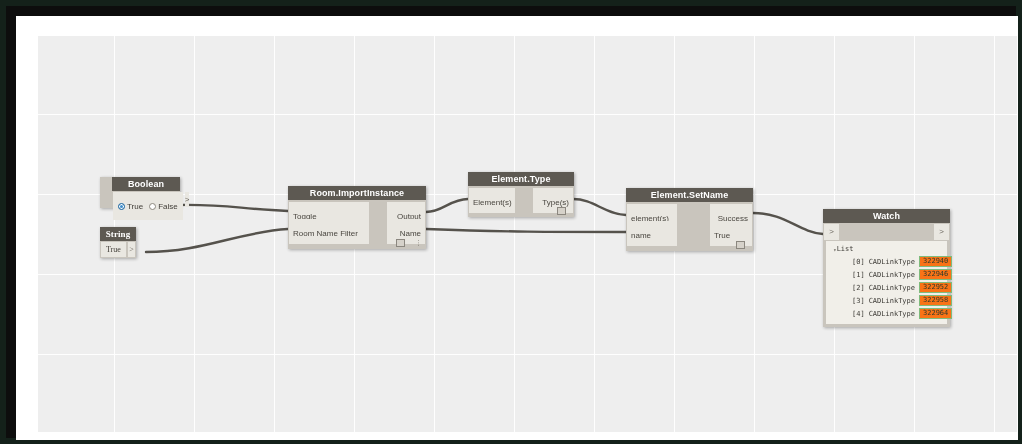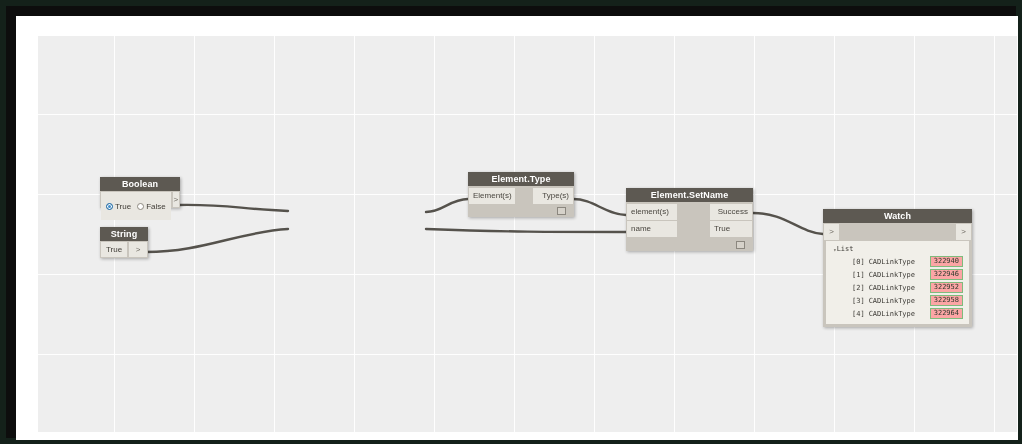--- a/index.html
+++ b/index.html
@@ -84,24 +84,24 @@
     justify-content: space-between;
     align-items: stretch;
     height: 15px;
     margin-bottom: 2px;
   }
   .port {
     background: #e9e7e1;
     font-size: 8px;
     color: #4a4740;
     line-height: 15px;
-    padding: 0 4px;
+    padding: 7px 4px;
     white-space: nowrap;
     box-sizing: border-box;
-    height: 16px;
+    height: 25px;
   }
   .port.in  { text-align: left;  margin-left: 1px; }
   .port.out { text-align: right; margin-right: 1px; }
   .node-footer {
     height: 13px;
     position: relative;
   }
   .lace-icon {
     position: absolute;
     width: 7px; height: 6px;
@@ -215,21 +215,21 @@
   .watch-item {
     display: flex;
     align-items: center;
     padding: 1px 0 1px 24px;
     gap: 4px;
     height: 11px;
   }
   .wi-idx { color: #3c3a35; }
   .wi-type { color: #3c3a35; flex: 1; }
   .wi-val {
-    background: #fca5a5;
+    background: #f97316;
     border: 1px solid #7fbb7c;
     color: #2e3a2d;
     padding: 0 3px;
     margin-right: 4px;
     line-height: 9px;
     font-size: 7px;
   }
 </style>
 </head>
 <body>
@@ -248,49 +248,66 @@
 
           <path d="M 388 176 C 405 176, 412 163, 430 163" stroke="#55524c" stroke-width="2.4" fill="none" stroke-linecap="round"></path>
 
           <path d="M 388 193 C 470 196, 510 196, 588 196" stroke="#55524c" stroke-width="2.4" fill="none" stroke-linecap="round"></path>
 
           <path d="M 535 163 C 556 163, 566 178, 588 179" stroke="#55524c" stroke-width="2.4" fill="none" stroke-linecap="round"></path>
 
           <path d="M 715 177 C 748 177, 760 196, 785 198" stroke="#55524c" stroke-width="2.4" fill="none" stroke-linecap="round"></path>
         </svg>
 
-        <div class="node" style="left:62px; top:141px; width:80px;">
+        <div class="node" style="left:62px; top:141px; width:80px;padding-left:12px;">
           <div class="node-header">Boolean</div>
           <div class="node-body">
             <div class="bool-row">
               <div class="bool-choices">
                 <span class="radio checked">
                   <span class="dot"></span>
                   <span>True</span>
                 </span>
                 <span class="radio">
                   <span class="dot"></span>
                   <span>False</span>
                 </span>
               </div>
               <div class="out-caret">&gt;</div>
             </div>
           </div>
         </div>
 
-        <div class="node" style="left:62px; top:191px; width:48px;">
+        <div class="node" style="left:62px; top:191px; width:36px;font-family:Liberation Serif, serif;">
           <div class="node-header">String</div>
           <div class="node-body">
             <div class="bool-row">
               <div class="str-value">True</div>
               <div class="out-caret">&gt;</div>
             </div>
           </div>
         </div>
 
+        <div class="node" style="left:250px; top:150px; width:138px;">
+          <div class="node-header">Room.ImportInstance</div>
+          <div class="node-body" style="padding-top:2px;">
+            <div class="port-row">
+              <div class="port in" style="width:80px;">Toggle</div>
+              <div class="port out" style="width:38px;">Output</div>
+            </div>
+            <div class="port-row">
+              <div class="port in" style="width:80px;">Room Name Filter</div>
+              <div class="port out" style="width:38px;">Name</div>
+            </div>
+            <div class="node-footer">
+              <span class="lace-icon" style="right:21px; top:3px;"></span>
+              <span class="dots-icon" style="right:9px; top:3px;"></span>
+            </div>
+          </div>
+        </div>
 
         <div class="node" style="left:430px; top:136px; width:106px;">
           <div class="node-header">Element.Type</div>
           <div class="node-body" style="padding-top:2px;">
             <div class="port-row">
               <div class="port in" style="width:46px;">Element(s)</div>
               <div class="port out" style="width:40px;">Type(s)</div>
             </div>
             <div class="node-footer" style="height:12px;">
               <span class="lace-icon" style="right:8px; top:2px;"></span>
@@ -308,21 +325,21 @@
             <div class="port-row">
               <div class="port in" style="width:50px;">name</div>
               <div class="port out" style="width:42px; text-align:left;">True</div>
             </div>
             <div class="node-footer">
               <span class="lace-icon" style="right:8px; top:3px;"></span>
             </div>
           </div>
         </div>
 
-        <div class="node" style="left:785px; top:173px; width:149px;">
+        <div class="node" style="left:785px; top:173px; width:127px;">
           <div class="node-header">Watch</div>
           <div class="node-body">
             <div class="watch-ports">
               <div class="watch-caret">&gt;</div>
               <div class="watch-mid"></div>
               <div class="watch-caret">&gt;</div>
             </div>
             <div class="watch-content">
               <div class="watch-root">
                 <span class="tri">▾</span>

